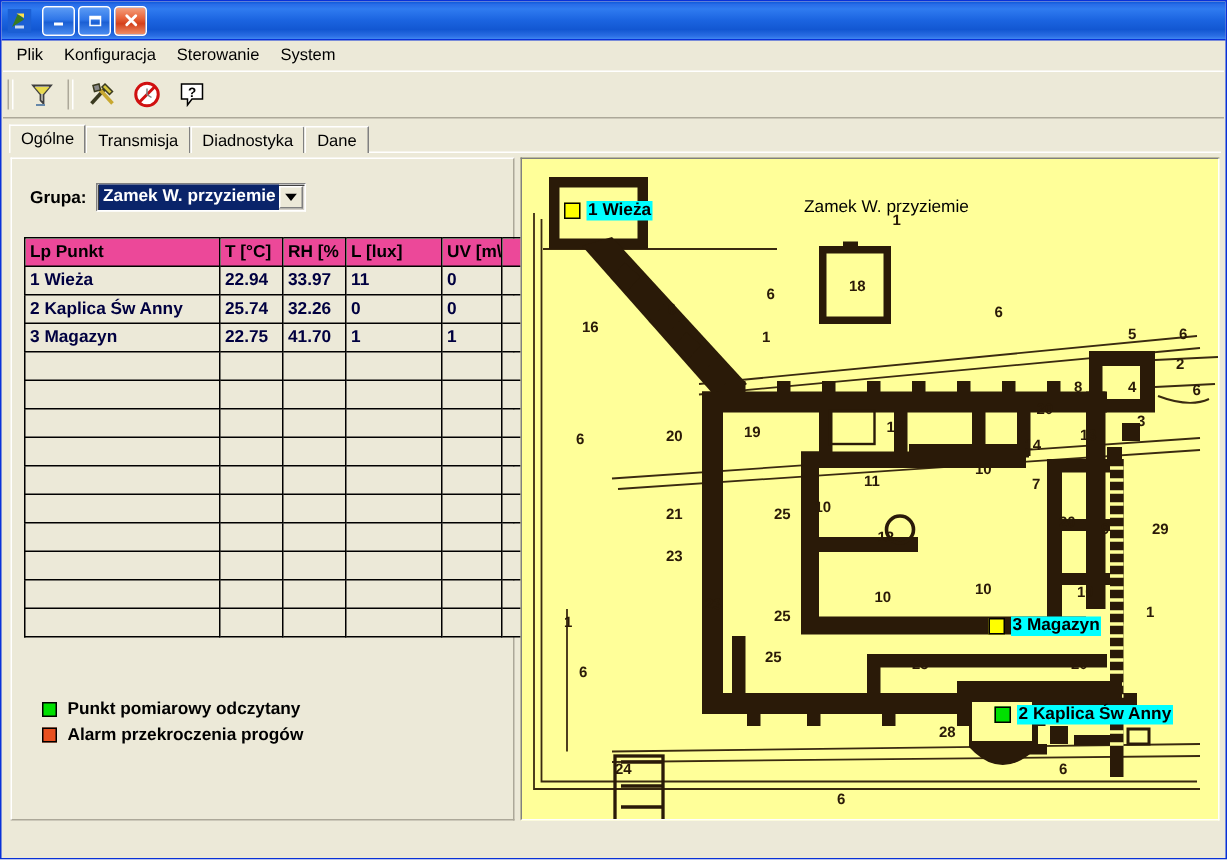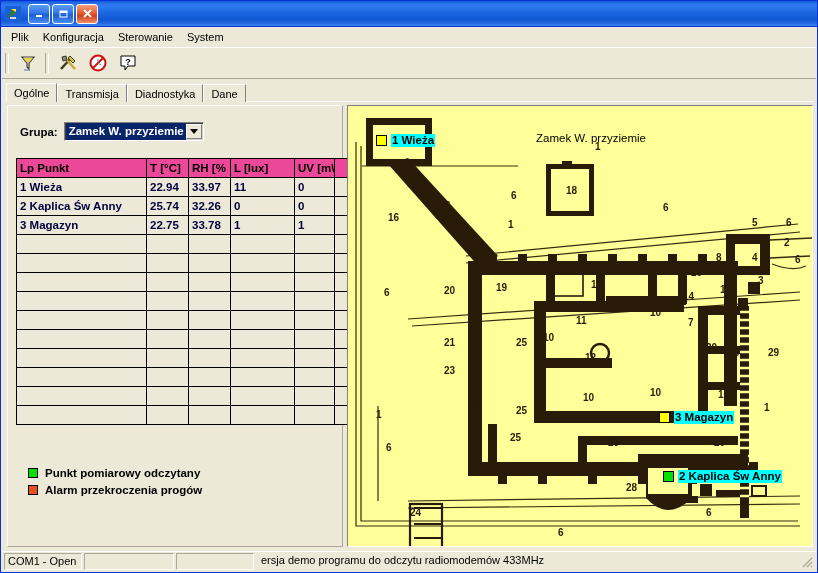--- a/index.html
+++ b/index.html
@@ -487,21 +487,21 @@
           <td>2 Kaplica Św Anny</td>
           <td>25.74</td>
           <td>32.26</td>
           <td>0</td>
           <td>0</td>
           <td></td>
         </tr>
         <tr>
           <td>3 Magazyn</td>
           <td>22.75</td>
-          <td>33.78</td>
+          <td>41.70</td>
           <td>1</td>
           <td>1</td>
           <td></td>
         </tr>
         <tr>
             <td class="empty"></td>
             <td class="empty"></td>
             <td class="empty"></td>
             <td class="empty"></td>
             <td class="empty"></td>
@@ -792,27 +792,14 @@
     <div class="marker" id="marker-magazyn">
       <span class="marker-box" style="background:#ffff00"></span>
       <span class="marker-label">3 Magazyn</span>
     </div>
     <div class="marker" id="marker-kaplica">
       <span class="marker-box" style="background:#00e000"></span>
       <span class="marker-label">2 Kaplica Św Anny</span>
     </div>
   </div>
 
-  <div class="statusbar">
-    <span class="sb-panel sb-1">COM1 - Open</span>
-    <span class="sb-panel sb-2"></span>
-    <span class="sb-panel sb-3"></span>
-    <span class="sb-panel sb-4">ersja demo programu do odczytu radiomodemów 433MHz</span>
-    <span class="sb-grip">
-      <svg width="14" height="14" viewBox="0 0 14 14">
-        <g stroke="#aca899" stroke-width="1.2">
-          <path d="M12 3 L3 12 M12 7 L7 12 M12 11 L11 12"></path>
-        </g>
-      </svg>
-    </span>
-  </div>
 
 </div>
 
 </body></html>

